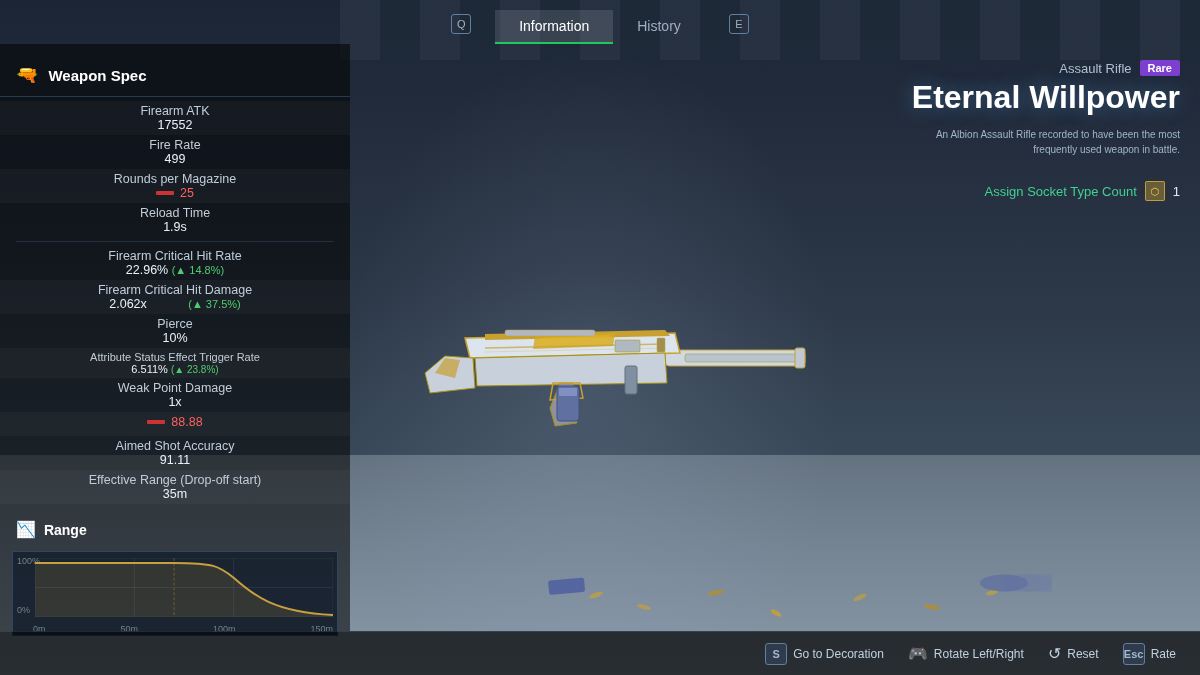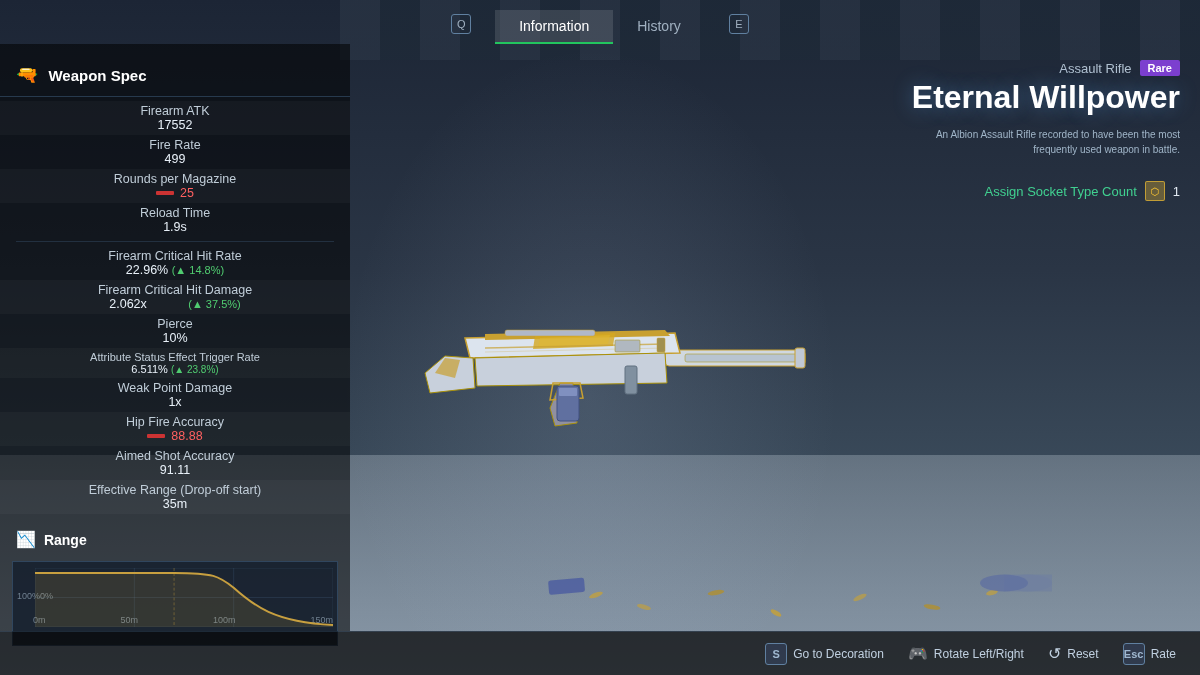--- a/index.html
+++ b/index.html
@@ -163,29 +163,28 @@
       height: 85px;
       position: relative;
       overflow: hidden;
     }
     .range-y-labels {
       position: absolute;
       left: 4px;
       top: 4px;
       bottom: 20px;
       display: flex;
-      flex-direction: row;
+      flex-direction: column;
       justify-content: space-between;
       font-size: 9px;
       color: #708090;
-      align-items: center;
     }
     .range-x-labels {
       position: absolute;
-      bottom: 20px;
+      bottom: 1px;
       left: 20px;
       right: 4px;
       display: flex;
       justify-content: space-between;
       font-size: 9px;
       color: #708090;
     }
     .range-curve {
       position: absolute;
       left: 20px;
@@ -407,21 +406,20 @@
   </div>
   <div class="stat-row" style="font-size:11px;">
     <span class="stat-name">Attribute Status Effect Trigger Rate</span>
     <span class="stat-value" style="font-size:11px;">6.511% <span style="color:#50cc70;font-size:10px;">(▲ 23.8%)</span></span>
   </div>
   <div class="stat-row">
     <span class="stat-name">Weak Point Damage</span>
     <span class="stat-value">1x</span>
   </div>
   <div class="stat-row">
-    <span class="stat-name">Hip Fire Accuracy</span>
     <div class="stat-bar-container">
       <div class="stat-mini-bar"></div>
       <span class="stat-value highlight">88.88</span>
     </div>
   </div>
   <div class="stat-row">
     <span class="stat-name">Aimed Shot Accuracy</span>
     <span class="stat-value">91.11</span>
   </div>
   <div class="stat-row">

